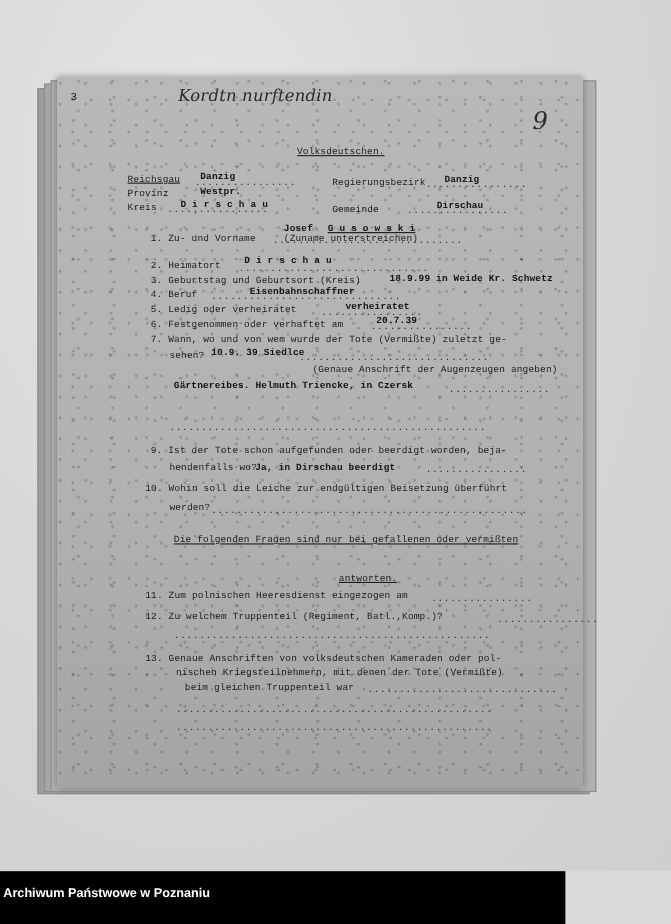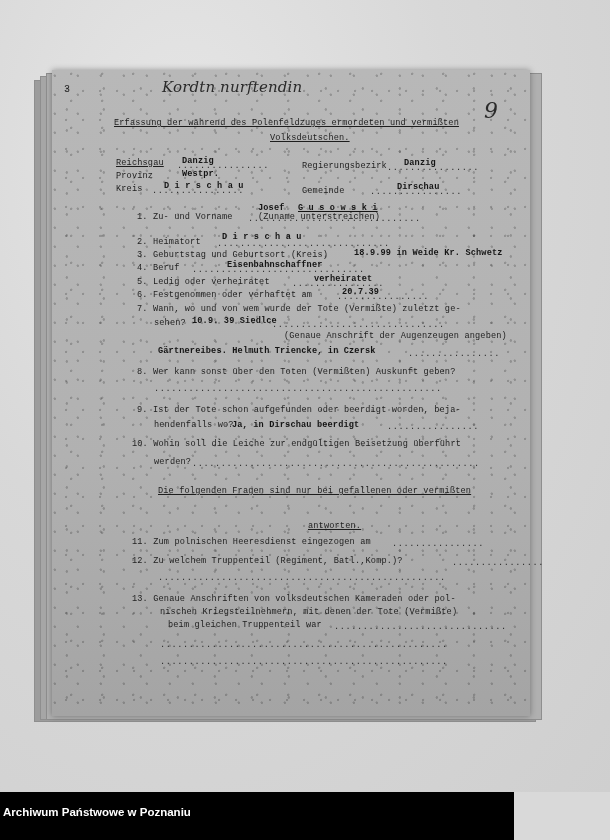--- a/index.html
+++ b/index.html
@@ -51,21 +51,20 @@
 <div class="backdrop"></div>
 <div class="sheet-back b1"></div>
 <div class="sheet-back b2"></div>
 <div class="sheet-back b3"></div>
 
 <div class="sheet">
   <span class="t" style="left:12px;top:14px;font-size:10px;">3</span>
   <span class="t hand" style="left:110px;top:8px;font-size:15px;">Kordtn nurftendin</span>
   <span class="t hand" style="left:432px;top:28px;font-size:22px;">9</span>
 
-  <span class="t u" style="left:62px;top:48px;">Erfassung der während des Polenfeldzuges ermordeten und vermißten</span>
   <span class="t u" style="left:218px;top:63px;">Volksdeutschen.</span>
 
   <span class="t u" style="left:64px;top:88px;">Reichsgau</span>
   <span class="t filled" style="left:130px;top:86px;">Danzig</span>
   <span class="t dots" style="left:125px;top:91px;">................</span>
   <span class="t" style="left:250px;top:91px;">Regierungsbezirk</span>
   <span class="t filled" style="left:352px;top:88px;">Danzig</span>
   <span class="t dots" style="left:335px;top:93px;">................</span>
 
   <span class="t" style="left:64px;top:101px;">Provinz</span>
@@ -104,21 +103,20 @@
   <span class="t dots" style="left:285px;top:222px;">................</span>
 
   <span class="t" style="left:85px;top:234px;"><span>7.</span> <span>Wann, wo und von wem wurde der Tote (Vermißte) zuletzt ge-</span></span>
   <span class="t" style="left:102px;top:248px;">sehen?</span>
   <span class="t filled" style="left:140px;top:246px;">10.9. 39 Siedlce</span>
   <span class="t dots" style="left:220px;top:250px;">..............................</span>
   <span class="t" style="left:232px;top:261px;">(Genaue Anschrift der Augenzeugen angeben)</span>
   <span class="t filled" style="left:106px;top:276px;">Gärtnereibes. Helmuth Triencke, in Czersk</span>
   <span class="t dots" style="left:356px;top:279px;">................</span>
 
-  <span class="t" style="left:85px;top:297px;"><span>8.</span> <span>Wer kann sonst über den Toten (Vermißten) Auskunft geben?</span></span>
   <span class="t dots" style="left:102px;top:314px;">..................................................</span>
 
   <span class="t" style="left:85px;top:335px;"><span>9.</span> <span>Ist der Tote schon aufgefunden oder beerdigt worden, beja-</span></span>
   <span class="t" style="left:102px;top:350px;">hendenfalls wo?</span>
   <span class="t filled" style="left:180px;top:350px;">Ja, in Dirschau beerdigt</span>
   <span class="t dots" style="left:335px;top:352px;">................</span>
 
   <span class="t" style="left:80px;top:369px;"><span>10.</span> <span>Wohin soll die Leiche zur endgültigen Beisetzung überführt</span></span>
   <span class="t" style="left:102px;top:387px;">werden?</span>
   <span class="t dots" style="left:140px;top:389px;">..................................................</span>

